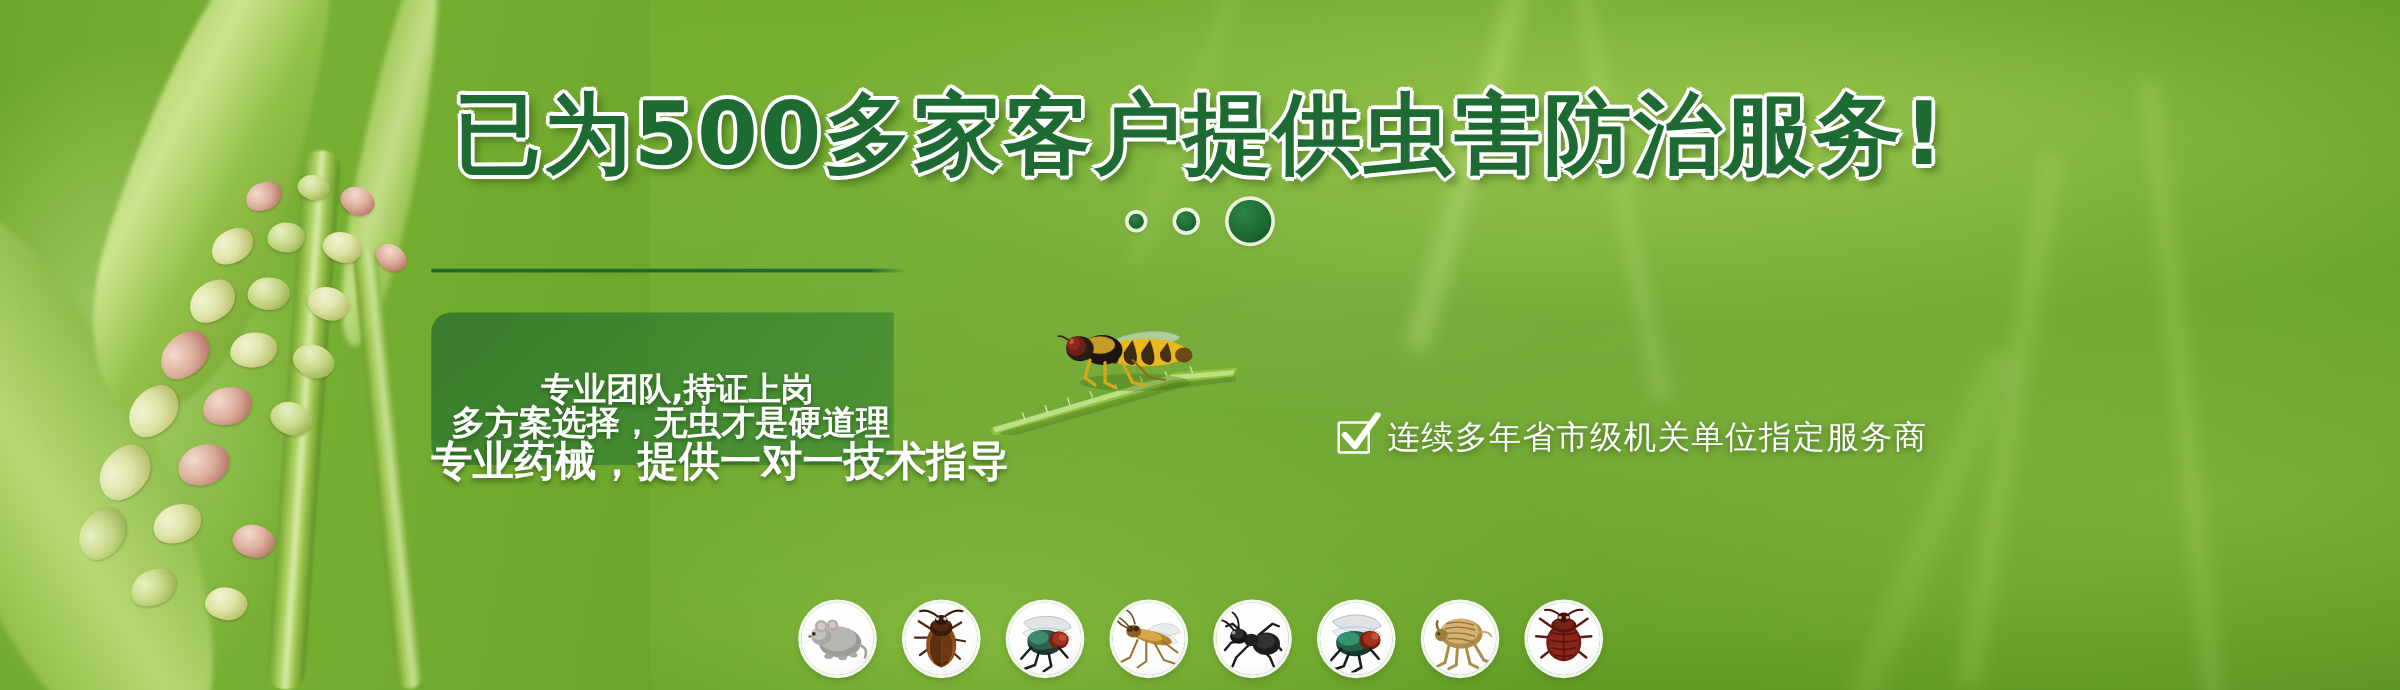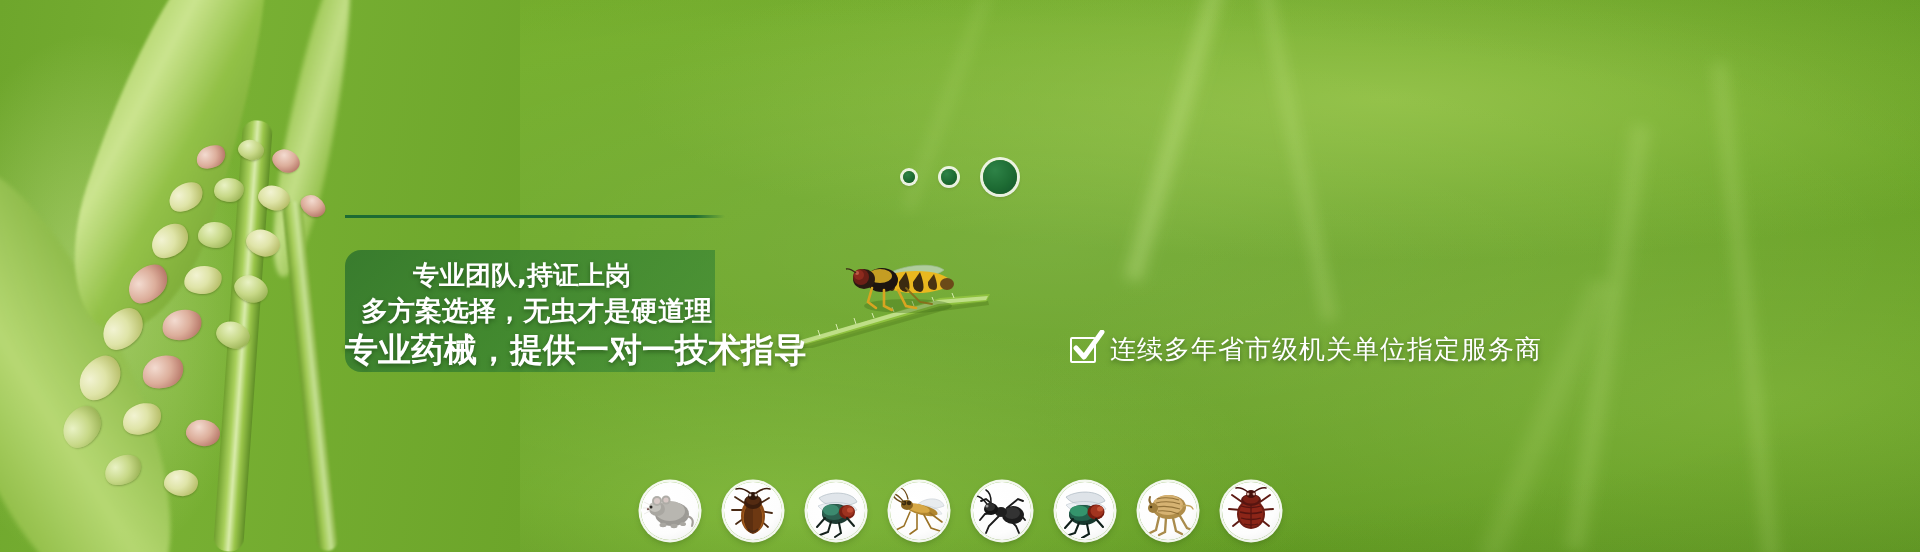--- a/index.html
+++ b/index.html
@@ -182,21 +182,21 @@
     padding:12px 0 10px 0;
   }
   .pline {
     color:#ffffff;
     font-weight:bold;
     font-family:"DejaVu Sans","Liberation Sans",sans-serif;
     white-space:nowrap;
     text-shadow:0 2px 4px rgba(15,50,10,.5);
     line-height:1;
   }
-  .pline.l1 { font-size:26px; padding-left:68px; letter-spacing:0px; }
+  .pline.l1 { font-size:26px; padding-left:88px; letter-spacing:0px;margin-top:37px; }
   .pline.l2 { font-size:27px; padding-left:16px; letter-spacing:0px; }
   .pline.l3 { font-size:33px; padding-left:0px;  letter-spacing:0px; }
 
   
   .fly-stem {
     position:absolute;
     left:790px; top:258px;
     width:260px; height:90px;
     z-index:4;
   }
@@ -291,20 +291,21 @@
     <div class="bud green" style="left:216px;top:322px;width:34px;height:26px;transform:rotate(20deg);"></div>
     <div class="bud" style="left:76px;top:360px;width:48px;height:36px;transform:rotate(-52deg);"></div>
     <div class="bud pink" style="left:142px;top:356px;width:42px;height:32px;transform:rotate(-18deg);"></div>
     <div class="bud green" style="left:60px;top:410px;width:44px;height:34px;transform:rotate(-56deg);"></div>
     <div class="bud" style="left:122px;top:404px;width:40px;height:30px;transform:rotate(-22deg);"></div>
     <div class="bud pink" style="left:186px;top:420px;width:34px;height:26px;transform:rotate(10deg);"></div>
     <div class="bud green" style="left:104px;top:456px;width:38px;height:28px;transform:rotate(-26deg);"></div>
     <div class="bud" style="left:164px;top:470px;width:34px;height:26px;transform:rotate(6deg);"></div>
   </div>
 
+  <div class="headline">已为500多家客户提供虫害防治服务!</div>
 
   <div class="dots">
     <span class="dot s"></span>
     <span class="dot m"></span>
     <span class="dot l"></span>
   </div>
 
   <div class="divider"></div>
 
   <div class="panel"></div>

